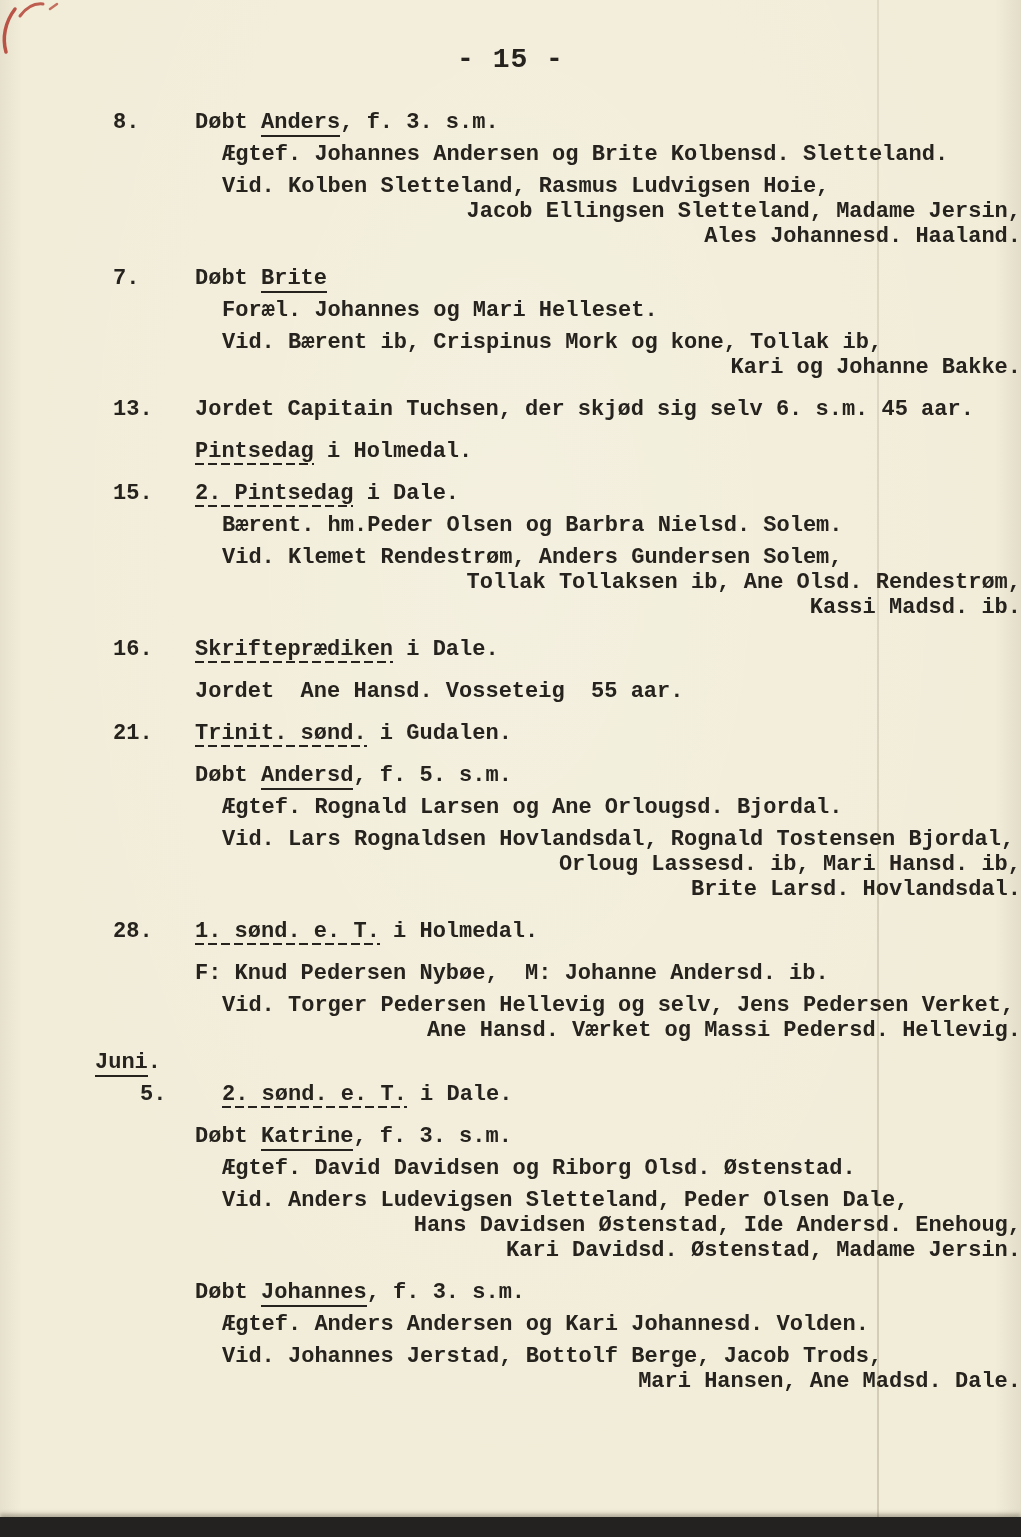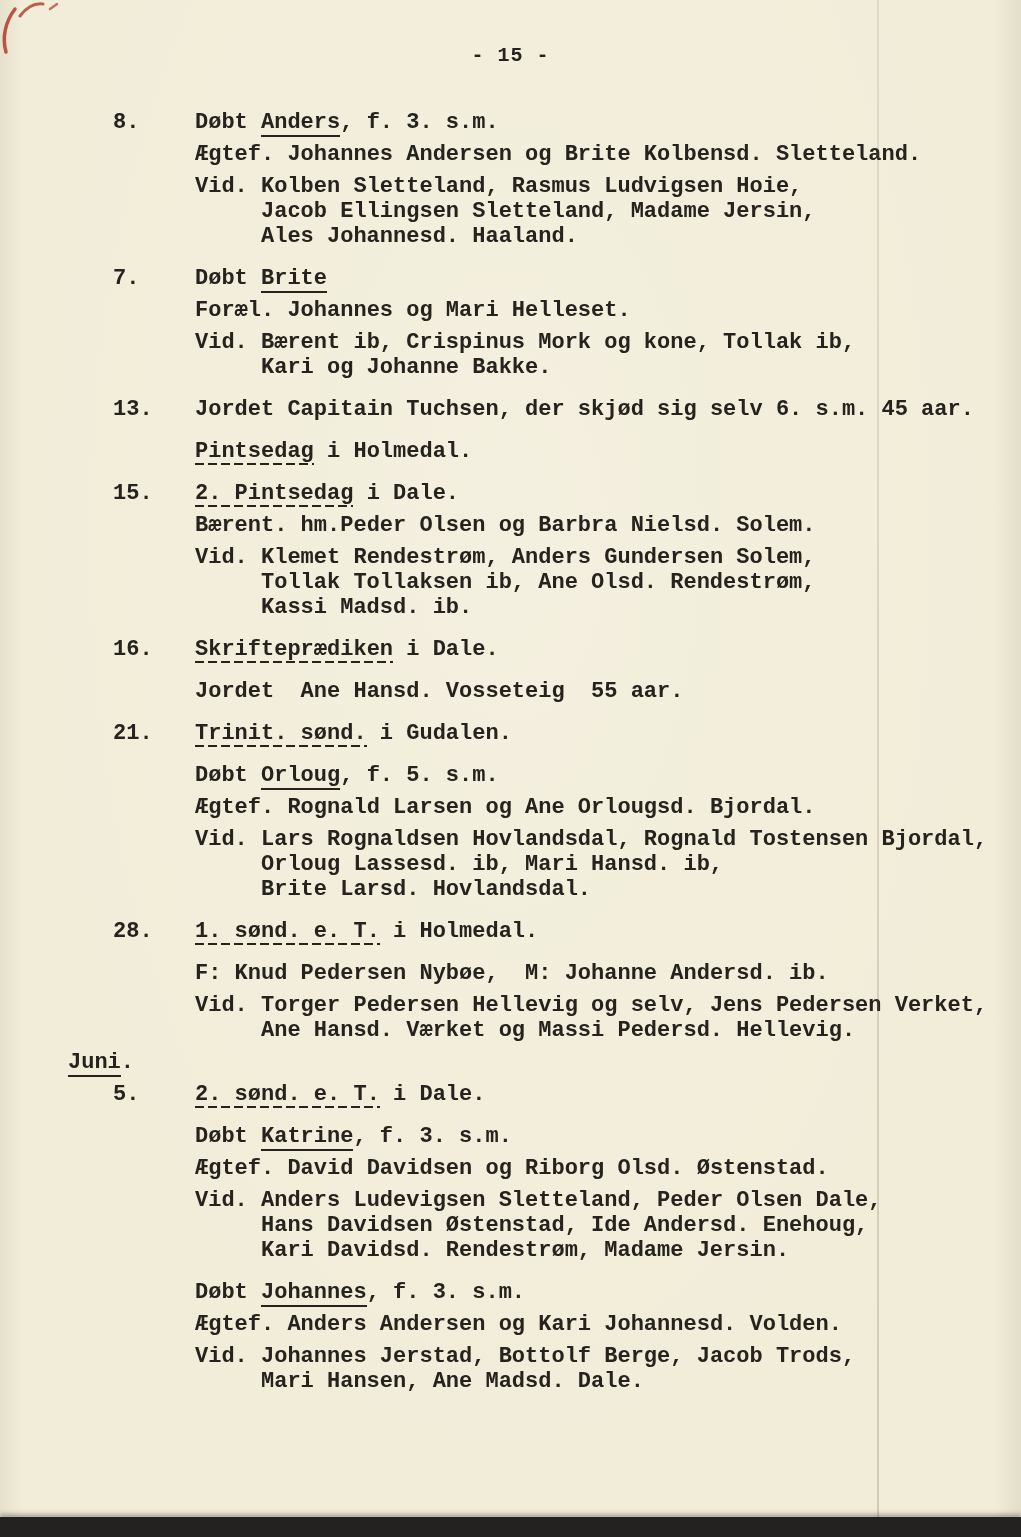--- a/index.html
+++ b/index.html
@@ -14,35 +14,35 @@
       linear-gradient(90deg, rgba(90,80,60,.08), rgba(90,80,60,0) 22px),
       linear-gradient(270deg, rgba(90,80,60,.10), rgba(90,80,60,0) 26px),
       linear-gradient(0deg, rgba(90,80,60,.08), rgba(90,80,60,0) 30px);
     overflow:hidden;
     font-family:"Liberation Mono","DejaVu Sans Mono",monospace;
     font-weight:700;
     color: var(--ink, #26231e);
   }
   .page-number {
     position:absolute; top:44px; left:0; width:100%;
-    text-align:center; font-size:20px; letter-spacing:1px;
+    text-align:center; font-size:28px; letter-spacing:1px;
     white-space:pre;
   }
   .doc { position:absolute; top:110px; left:0; width:100%; }
   .line {
     position:relative;
     line-height:25px; min-height:25px;
     font-size:22px;
     white-space:pre;
   }
   .ind-body   { padding-left:195px; }
-  .ind-cont   { padding-left:261px; }
+  .ind-cont   { padding-left:261px;text-align:right; }
   .ind-margin { padding-left:68px; }
   .sp-tight { margin-top:0; }
-  .sp-para  { margin-top:7px; }
+  .sp-para  { margin-top:7px;margin-left:27px; }
   .sp-entry { margin-top:17px; }
   .num { position:absolute; left:113px; top:0; }
   .u-solid { border-bottom:2px solid currentColor; }
   .u-dashed {
     background-image: repeating-linear-gradient(90deg, var(--ink,#26231e) 0 9px, rgba(0,0,0,0) 9px 13px);
     background-repeat:no-repeat;
     background-position:0 100%;
     background-size:100% 2px;
     padding-bottom:1px;
   }
@@ -84,36 +84,36 @@
       <div class="line ind-body sp-entry"><span class="num">13.</span><span class="seg">Jordet Capitain Tuchsen, der skjød sig selv 6. s.m. 45 aar.</span></div>
       <div class="line ind-body sp-entry"><span class="seg u-dashed">Pintsedag</span><span class="seg"> i Holmedal.</span></div>
       <div class="line ind-body sp-entry"><span class="num">15.</span><span class="seg u-dashed">2. Pintsedag</span><span class="seg"> i Dale.</span></div>
       <div class="line ind-body sp-para"><span class="seg">Bærent. hm.Peder Olsen og Barbra Nielsd. Solem.</span></div>
       <div class="line ind-body sp-para"><span class="seg">Vid. Klemet Rendestrøm, Anders Gundersen Solem,</span></div>
       <div class="line ind-cont sp-tight"><span class="seg">Tollak Tollaksen ib, Ane Olsd. Rendestrøm,</span></div>
       <div class="line ind-cont sp-tight"><span class="seg">Kassi Madsd. ib.</span></div>
       <div class="line ind-body sp-entry"><span class="num">16.</span><span class="seg u-dashed">Skrifteprædiken</span><span class="seg"> i Dale.</span></div>
       <div class="line ind-body sp-entry"><span class="seg">Jordet  Ane Hansd. Vosseteig  55 aar.</span></div>
       <div class="line ind-body sp-entry"><span class="num">21.</span><span class="seg u-dashed">Trinit. sønd.</span><span class="seg"> i Gudalen.</span></div>
-      <div class="line ind-body sp-entry"><span class="seg">Døbt </span><span class="seg u-solid">Orloug</span><span class="seg">, f. 5. s.m.</span></div>
+      <div class="line ind-body sp-entry"><span class="seg">Døbt </span><span class="seg u-solid">Andersd</span><span class="seg">, f. 5. s.m.</span></div>
       <div class="line ind-body sp-para"><span class="seg">Ægtef. Rognald Larsen og Ane Orlougsd. Bjordal.</span></div>
       <div class="line ind-body sp-para"><span class="seg">Vid. Lars Rognaldsen Hovlandsdal, Rognald Tostensen Bjordal,</span></div>
       <div class="line ind-cont sp-tight"><span class="seg">Orloug Lassesd. ib, Mari Hansd. ib,</span></div>
       <div class="line ind-cont sp-tight"><span class="seg">Brite Larsd. Hovlandsdal.</span></div>
       <div class="line ind-body sp-entry"><span class="num">28.</span><span class="seg u-dashed">1. sønd. e. T.</span><span class="seg"> i Holmedal.</span></div>
       <div class="line ind-body sp-entry"><span class="seg">F: Knud Pedersen Nybøe,  M: Johanne Andersd. ib.</span></div>
       <div class="line ind-body sp-para"><span class="seg">Vid. Torger Pedersen Hellevig og selv, Jens Pedersen Verket,</span></div>
       <div class="line ind-cont sp-tight"><span class="seg">Ane Hansd. Værket og Massi Pedersd. Hellevig.</span></div>
       <div class="line ind-margin sp-para"><span class="seg u-solid">Juni</span><span class="seg">.</span></div>
       <div class="line ind-body sp-para"><span class="num">5.</span><span class="seg u-dashed">2. sønd. e. T.</span><span class="seg"> i Dale.</span></div>
       <div class="line ind-body sp-entry"><span class="seg">Døbt </span><span class="seg u-solid">Katrine</span><span class="seg">, f. 3. s.m.</span></div>
       <div class="line ind-body sp-para"><span class="seg">Ægtef. David Davidsen og Riborg Olsd. Østenstad.</span></div>
       <div class="line ind-body sp-para"><span class="seg">Vid. Anders Ludevigsen Sletteland, Peder Olsen Dale,</span></div>
       <div class="line ind-cont sp-tight"><span class="seg">Hans Davidsen Østenstad, Ide Andersd. Enehoug,</span></div>
-      <div class="line ind-cont sp-tight"><span class="seg">Kari Davidsd. Rendestrøm, Madame Jersin.</span></div>
+      <div class="line ind-cont sp-tight"><span class="seg">Kari Davidsd. Østenstad, Madame Jersin.</span></div>
       <div class="line ind-body sp-entry"><span class="seg">Døbt </span><span class="seg u-solid">Johannes</span><span class="seg">, f. 3. s.m.</span></div>
       <div class="line ind-body sp-para"><span class="seg">Ægtef. Anders Andersen og Kari Johannesd. Volden.</span></div>
       <div class="line ind-body sp-para"><span class="seg">Vid. Johannes Jerstad, Bottolf Berge, Jacob Trods,</span></div>
       <div class="line ind-cont sp-tight"><span class="seg">Mari Hansen, Ane Madsd. Dale.</span></div>
     </div>
 
   <div class="crease"></div>
 
   <div class="bottom-edge"></div>
 

